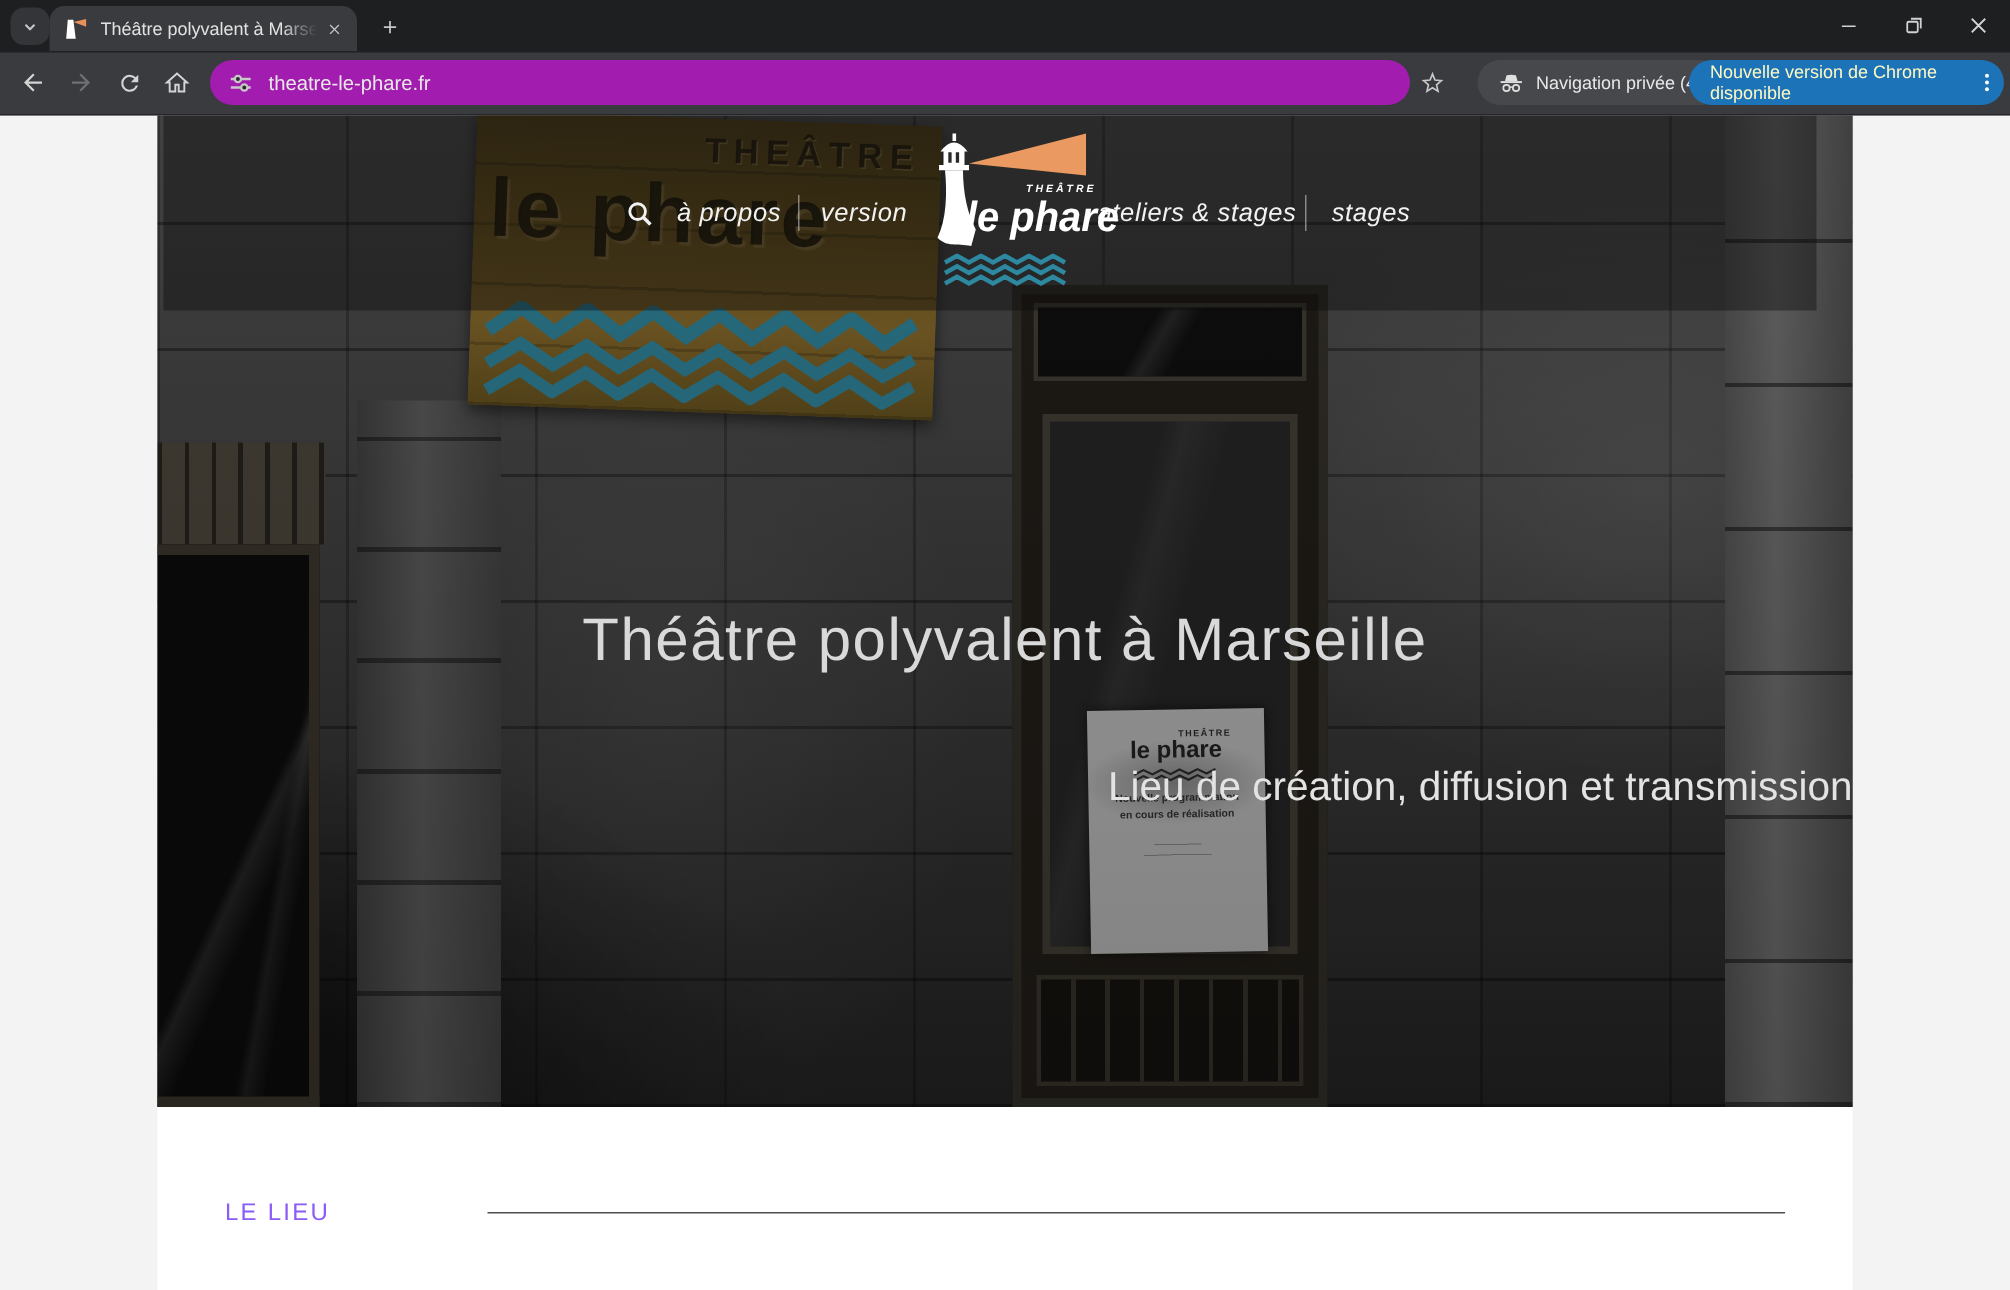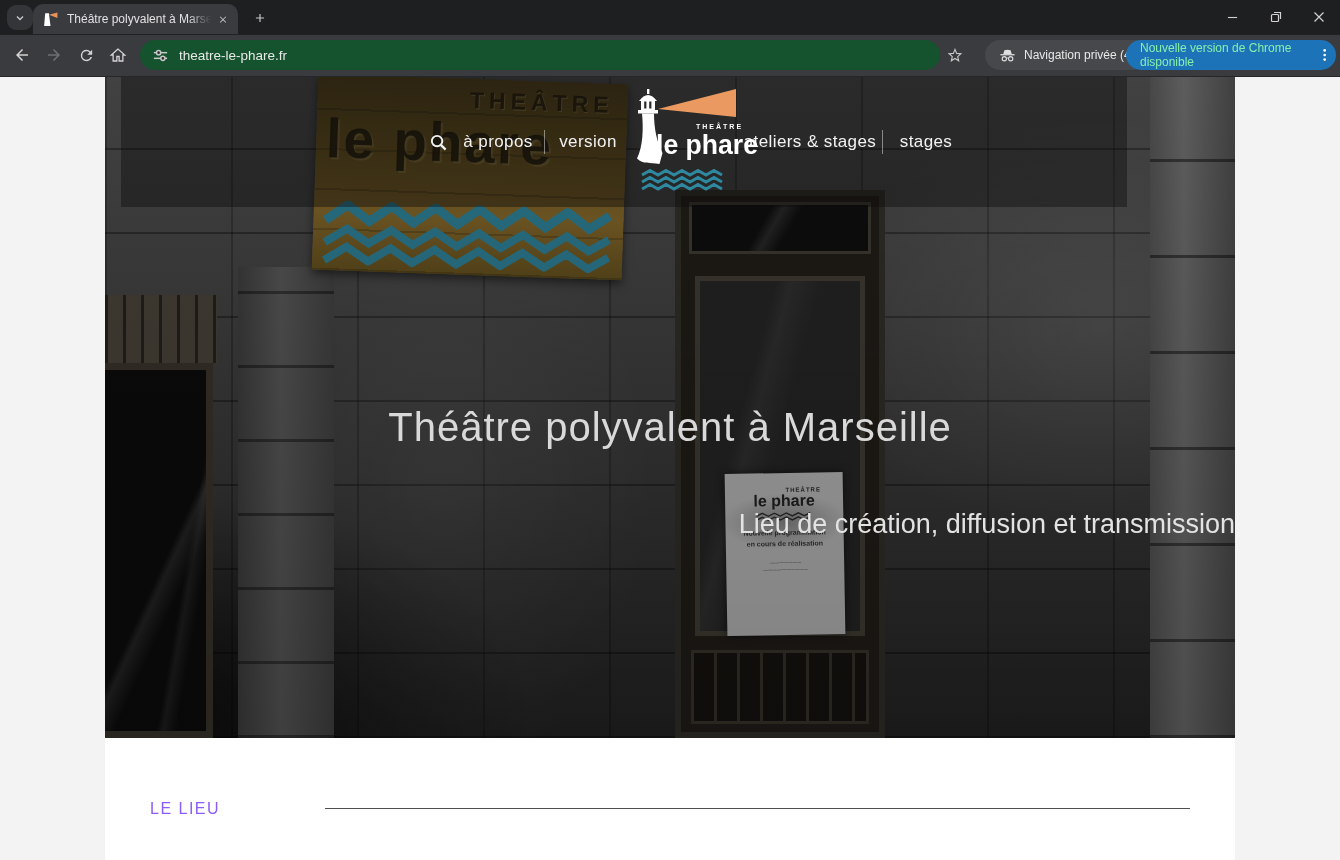--- a/index.html
+++ b/index.html
@@ -21,26 +21,26 @@
   .new-tab-btn { position:absolute; left:248px; top:6px; width:24px; height:24px; border-radius:50%;
                  display:flex; align-items:center; justify-content:center; }
   .win-controls { position:absolute; right:0; top:0; height:34px; display:flex; }
   .win-btn { width:43px; height:34px; display:flex; align-items:center; justify-content:center; }
 
   .toolbar { position:absolute; left:0; top:34px; width:1340px; height:43px; background:#3a3b3f;
              box-shadow:0 1px 0 #202124 inset, 0 -1px 0 rgba(0,0,0,.35) inset; }
   .nav-icon { position:absolute; top:7px; width:28px; height:28px; border-radius:50%;
               display:flex; align-items:center; justify-content:center; }
   .omnibox { position:absolute; left:140px; top:6px; width:800px; height:30px; border-radius:15px;
-             background:#14532d; display:flex; align-items:center; padding:0 12px; }
+             background:#a21caf; display:flex; align-items:center; padding:0 12px; }
   .omnibox .url { font-size:13.5px; color:#e8e8e8; margin-left:10px; }
   .chip { position:absolute; top:6px; height:30px; border-radius:15px; display:flex;
           align-items:center; font-size:12px; }
   .chip-incognito { left:985px; padding:0 14px; background:#46484c; color:#e8e8e8; gap:8px; }
-  .chip-update { left:1126px; right:4px; padding:0 10px 0 14px; background:#1d73b7; color:#86efac;
+  .chip-update { left:1126px; right:4px; padding:0 10px 0 14px; background:#1d73b7; color:#fef9c3;
                  gap:9px; }
 
   
   .page { position:absolute; left:105px; top:77px; width:1130px; }
   .hero { position:relative; width:1130px; height:661px; overflow:hidden; background:#2f2f2f; }
 
   
   .photo { position:absolute; inset:0;
     background:
       radial-gradient(ellipse 420px 300px at 88% 38%, rgba(255,255,255,.10), transparent 70%),
@@ -89,22 +89,22 @@
   .poster-logo-name { font-size:16px; font-weight:bold; color:#222; line-height:1; }
   .poster-line { font-size:7px; font-weight:bold; color:#333; line-height:1.5; }
   .poster-fine { margin-top:10px; font-size:4.5px; color:#555; line-height:1.6; }
   .door-panel { position:absolute; left:10px; bottom:8px; width:178px; height:74px; background:#151310;
     border:3px solid #3a362e;
     background-image:repeating-linear-gradient(90deg, transparent 0 20px, rgba(120,110,90,.35) 20px 23px); }
 
   .hero-overlay { position:absolute; inset:0;
     background:linear-gradient(180deg, rgba(0,0,0,.16), rgba(0,0,0,.30)); }
 
-  .site-header { position:absolute; left:16px; top:0; width:1006px; height:130px;
-    background:rgba(12,12,12,.42); }
+  .site-header { position:absolute; left:4px; top:0; width:1102px; height:130px;
+    background:rgba(12,12,12,.42);font-style:italic; }
   .nav-item { position:absolute; top:55px; transform:translateX(-50%); color:#f2f2f2;
     font-size:17px; letter-spacing:.4px; white-space:nowrap; cursor:pointer; }
   .nav-divider { position:absolute; top:53px; width:1px; height:24px; background:rgba(255,255,255,.45); }
   .site-search { position:absolute; left:308px; top:56px; }
 
   .logo { position:absolute; left:513px; top:8px; width:120px; height:108px; cursor:pointer; }
   .logo-art { position:absolute; left:0; top:0; }
   .logo-top { position:absolute; left:62px; top:38px; font-size:7px; font-weight:bold;
     letter-spacing:2px; color:#fff; }
   .logo-name { position:absolute; left:22px; top:44px; font-size:28px; font-weight:bold; color:#fff;

